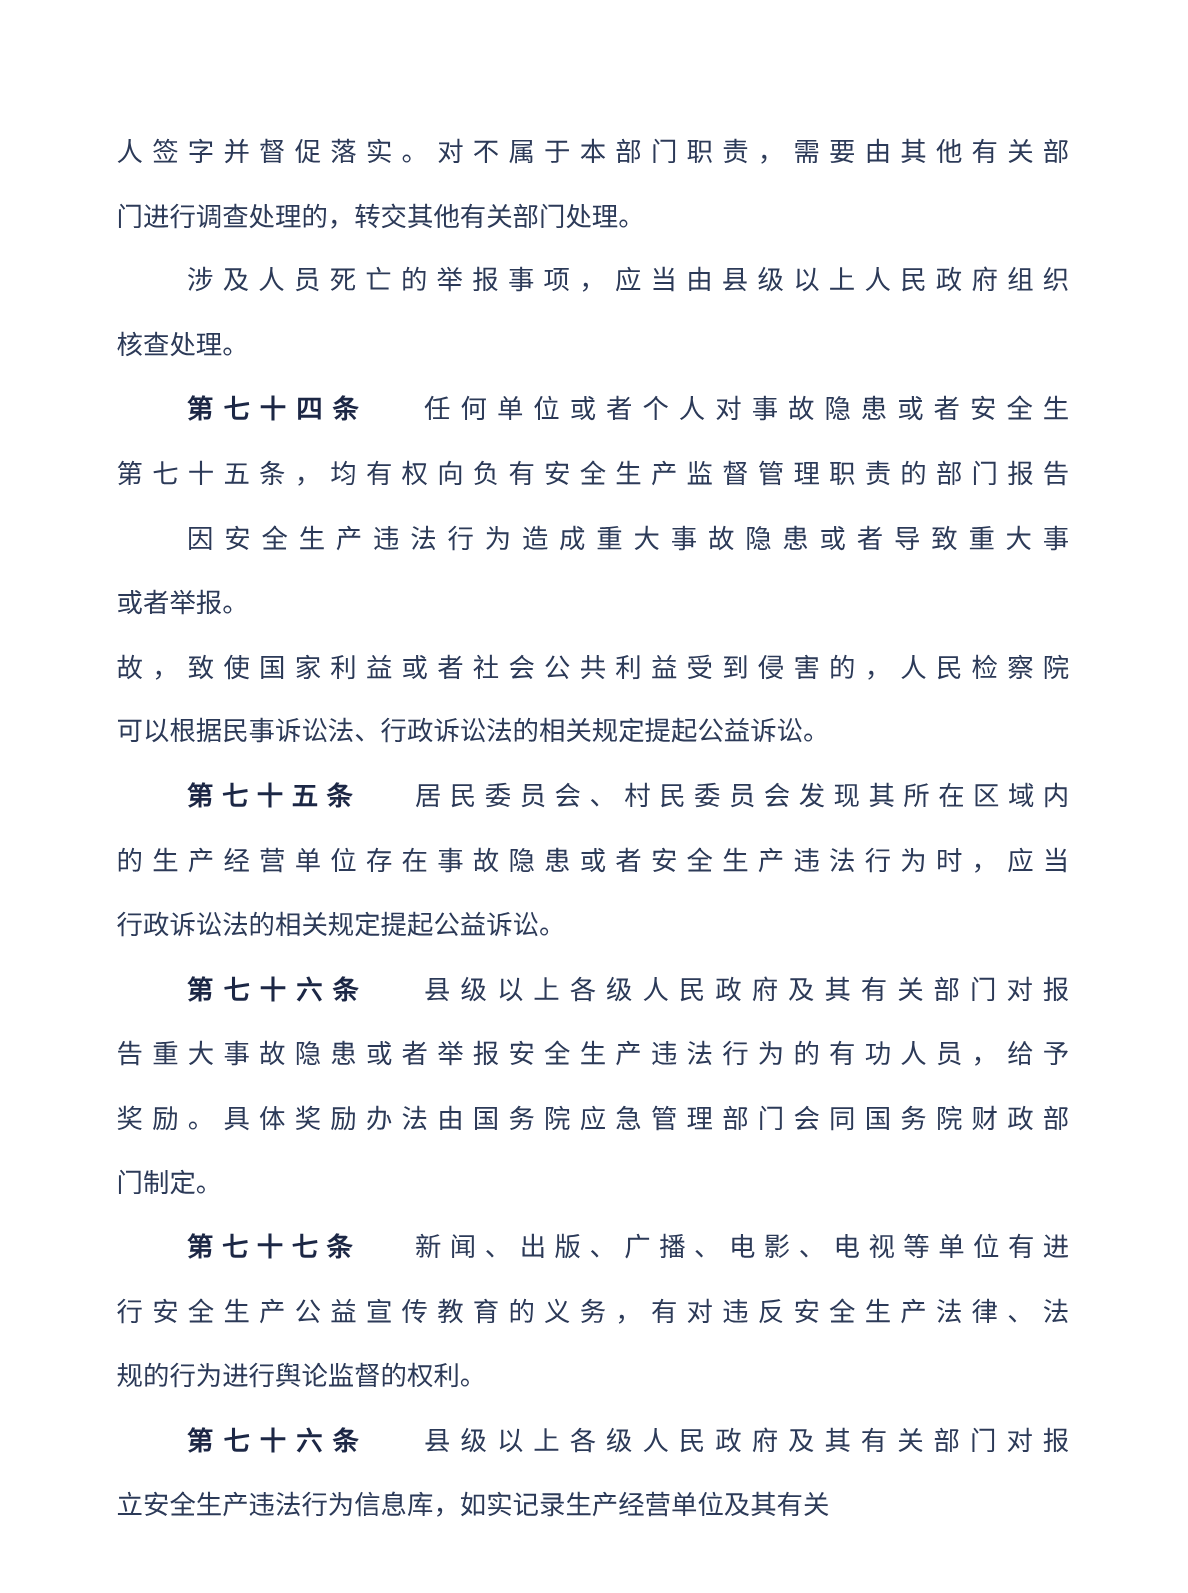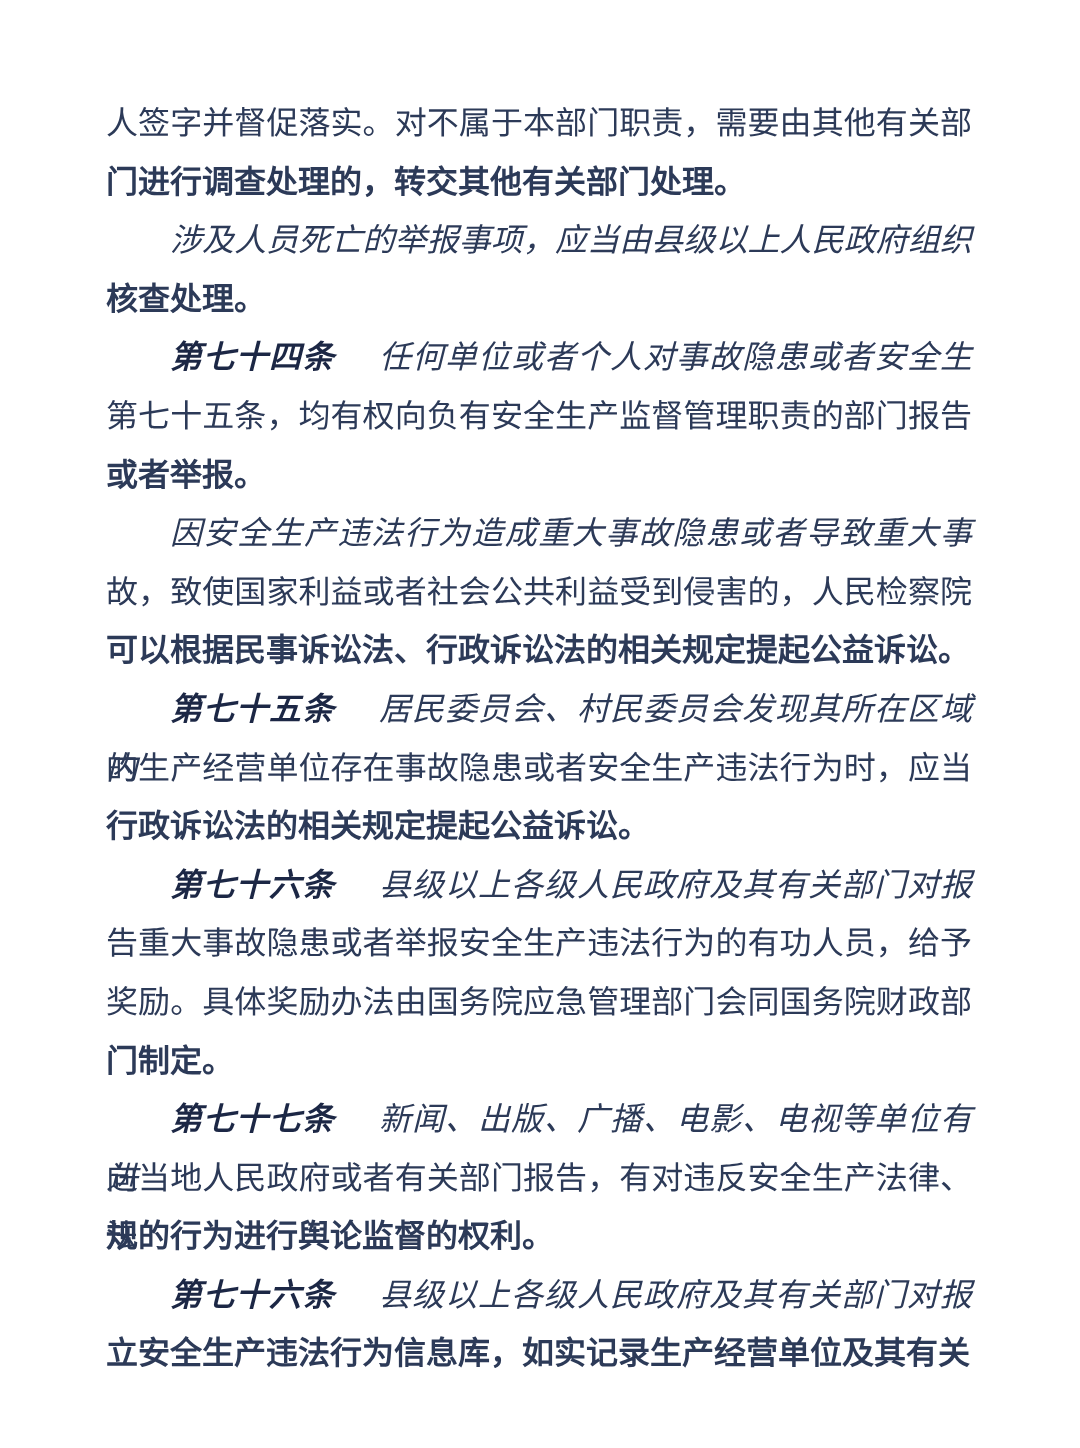--- a/index.html
+++ b/index.html
@@ -15,41 +15,39 @@
   .page {
     position: relative;
     width: 1080px;
     height: 1448px;
     background: var(--page-bg, #ffffff);
     overflow: hidden;
   }
   .text-block {
     position: absolute;
     left: 106px;
-    top: 94px;
+    top: 110px;
     width: 866px;
-    font-size: 32px;
+    font-size: 24px;
     color: var(--body-color, #2c3a58);
   }
   .line {
     height: 58.6px;
     line-height: 58.6px;
     text-align: justify;
     text-align-last: justify;
     text-justify: inter-character;
     white-space: normal;
     overflow: visible;
   }
   .line.para-end {
     text-align-last: left;
-    font-weight: bold;
   }
   .line.indent {
     text-indent: 64px;
-    font-style: italic;
   }
   .article-num {
     font-weight: bold;
     color: var(--article-color, #1c2745);
     margin-right: 35px;
   }
 </style>
 </head>
 <body>
 
@@ -72,27 +70,27 @@
     <span class="line-text">核查处理。</span>
   </div>
       <div class="line indent">
     <span class="article-num">第七十四条</span>
     <span class="line-text">任何单位或者个人对事故隐患或者安全生</span>
   </div>
       <div class="line">
     
     <span class="line-text">第七十五条，均有权向负有安全生产监督管理职责的部门报告</span>
   </div>
+      <div class="line indent">
+    
+    <span class="line-text">因安全生产违法行为造成重大事故隐患或者导致重大事</span>
+  </div>
       <div class="line para-end">
     
     <span class="line-text">或者举报。</span>
-  </div>
-      <div class="line indent">
-    
-    <span class="line-text">因安全生产违法行为造成重大事故隐患或者导致重大事</span>
   </div>
       <div class="line">
     
     <span class="line-text">故，致使国家利益或者社会公共利益受到侵害的，人民检察院</span>
   </div>
       <div class="line para-end">
     
     <span class="line-text">可以根据民事诉讼法、行政诉讼法的相关规定提起公益诉讼。</span>
   </div>
       <div class="line indent">
@@ -122,21 +120,21 @@
       <div class="line para-end">
     
     <span class="line-text">门制定。</span>
   </div>
       <div class="line indent">
     <span class="article-num">第七十七条</span>
     <span class="line-text">新闻、出版、广播、电影、电视等单位有进</span>
   </div>
       <div class="line">
     
-    <span class="line-text">向当地人民政府或者有关部门报告，有对违反安全生产法律、法</span>
+    <span class="line-text">行安全生产公益宣传教育的义务，有对违反安全生产法律、法</span>
   </div>
       <div class="line para-end">
     
     <span class="line-text">规的行为进行舆论监督的权利。</span>
   </div>
       <div class="line indent">
     <span class="article-num">第七十六条</span>
     <span class="line-text">县级以上各级人民政府及其有关部门对报</span>
   </div>
       <div class="line para-end">

